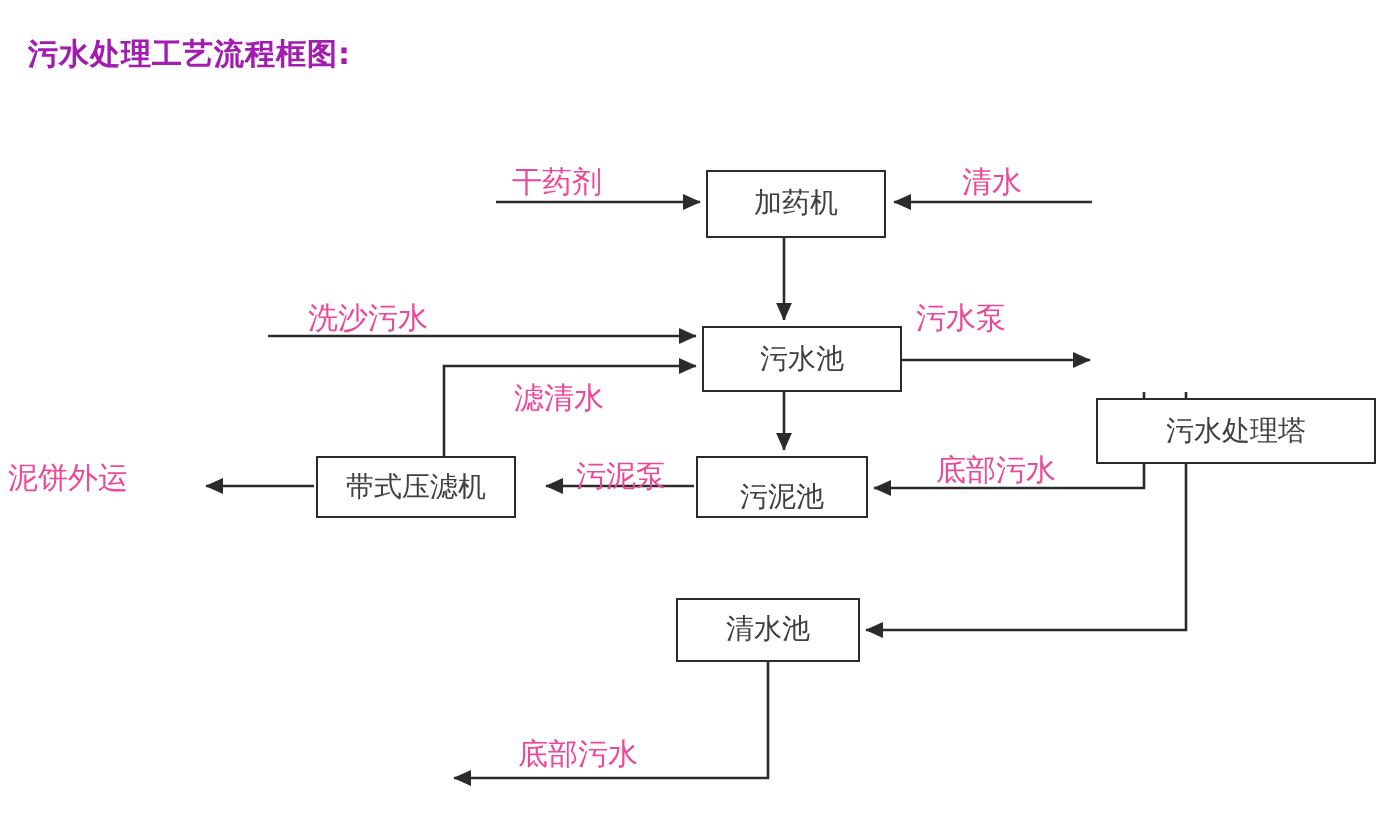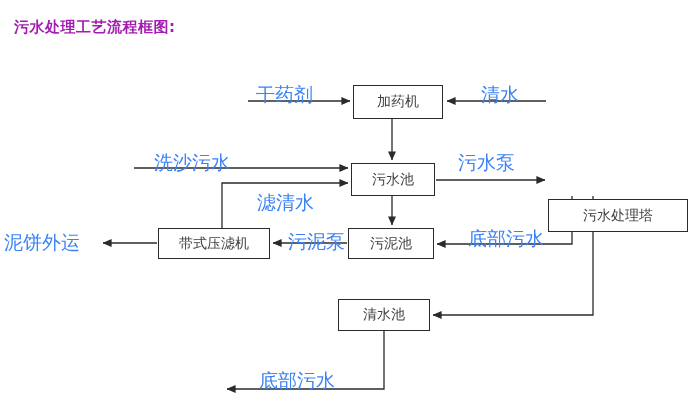--- a/index.html
+++ b/index.html
@@ -35,22 +35,22 @@
     color: #404040;
     font-size: 14px;
     display: flex;
     align-items: center;
     justify-content: center;
     white-space: nowrap;
     z-index: 3;
   }
   .edge-label {
     position: absolute;
-    font-size: 19px;
-    color: #3b82f6;
+    font-size: 15px;
+    color: #ec4899;
     white-space: nowrap;
     background: transparent;
     z-index: 4;
   }
   #svg-layer {
     position: absolute;
     left: 0;
     top: 0;
     width: 700px;
     height: 420px;
@@ -96,33 +96,33 @@
 
       <path d="M384,331 L384,389 L227,389" marker-end="url(#ah)"></path>
 
     </g>
   </svg>
 
   <div class="node" style="left:353px; top:85px; width:90px; height:34px;">
     <span>加药机</span>
   </div>
 
-  <div class="node" style="left:351px; top:163px; width:84px; height:33px;">
+  <div class="node" style="left:351px; top:163px; width:100px; height:33px;">
     <span>污水池</span>
   </div>
 
   <div class="node" style="left:548px; top:163px; width:140px; height:33px;margin-top:36px;">
     <span>污水处理塔</span>
   </div>
 
-  <div class="node" style="left:158px; top:228px; width:112px; height:31px;">
+  <div class="node" style="left:158px; top:228px; width:100px; height:31px;">
     <span>带式压滤机</span>
   </div>
 
-  <div class="node" style="left:348px; top:228px; width:86px; height:31px;">
+  <div class="node" style="left:348px; top:228px; width:86px; height:31px;align-items:flex-end;">
     <span>污泥池</span>
   </div>
 
   <div class="node" style="left:338px; top:299px; width:92px; height:32px;text-align:center;">
     <span>清水池</span>
   </div>
 
   <div class="edge-label" style="left:256px; top:82px;">干药剂</div>
 
   <div class="edge-label" style="left:481px; top:82px;">清水</div>

